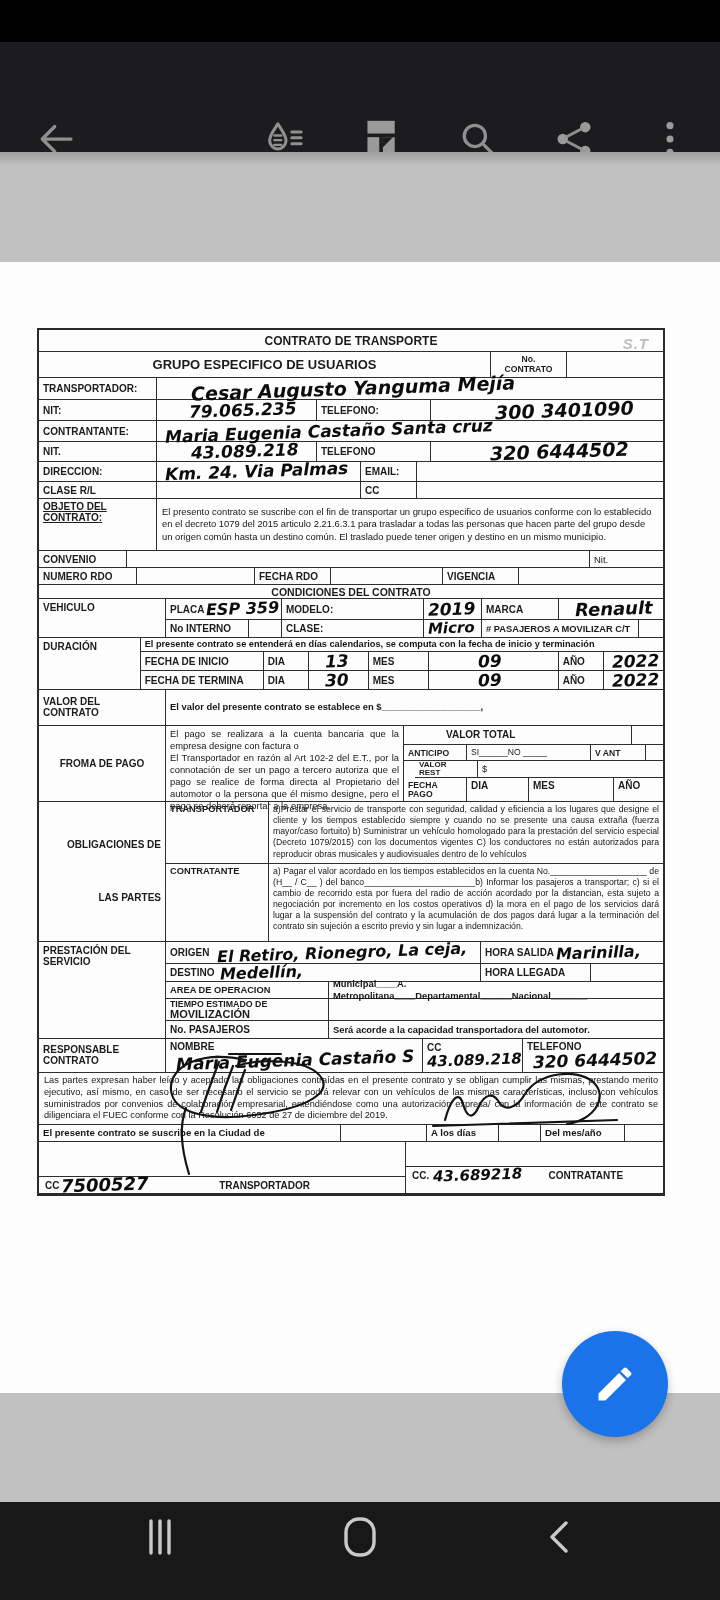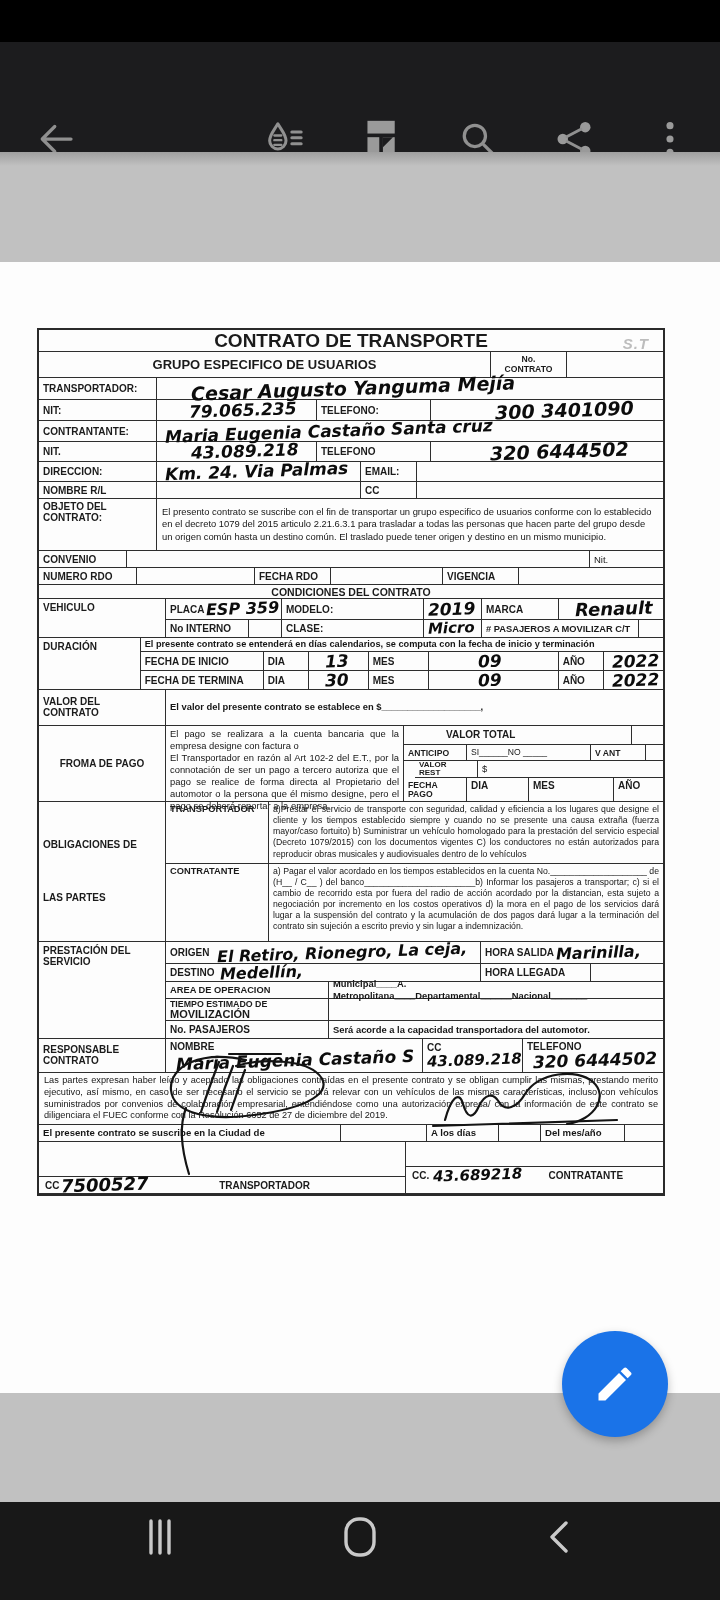--- a/index.html
+++ b/index.html
@@ -109,21 +109,21 @@
 
   <div class="viewer">
     <div class="viewer-shadow"></div>
 
     <div class="page">
       <div class="form">
         <span class="watermark">S.T</span>
 
         <div class="row" style="height:22px;">
           <div class="cell ctr" style="flex:1;">
-              <span class="lbl" style="font-size:19px;">CONTRATO DE TRANSPORTE</span>
+              <span class="lbl" style="font-size:12px;">CONTRATO DE TRANSPORTE</span>
             </div>
         </div>
 
         <div class="row" style="height:26px;">
           <div class="cell ctr" style="width:452px;">
               <span class="lbl" style="font-size:13px;">GRUPO ESPECIFICO DE USUARIOS</span>
             </div>
           <div class="cell ctr stack" style="width:76px;">
             <span class="lbl" style="font-size:8.6px;">No.</span>
             <span class="lbl" style="font-size:8.6px;">CONTRATO</span>
@@ -187,31 +187,31 @@
               <span class="hw" style="font-size:17px; margin-left:4px;">Km. 24. Via Palmas</span>
             </div>
           <div class="cell" style="width:56px;">
               <span class="lbl">EMAIL:</span>
             </div>
           <div class="cell" style="flex:1;"></div>
         </div>
 
         <div class="row" style="height:17px;">
           <div class="cell" style="width:118px;">
-              <span class="lbl">NOMBRE R/L</span>
+              <span class="lbl">CLASE R/L</span>
             </div>
           <div class="cell" style="width:204px;"></div>
           <div class="cell" style="width:56px;">
               <span class="lbl">CC</span>
             </div>
           <div class="cell" style="flex:1;"></div>
         </div>
 
         <div class="row" style="height:52px;">
-          <div class="cell stack" style="width:118px; align-items:flex-start; justify-content:flex-start; padding-top:3px;">
+          <div class="cell stack" style="width:118px; align-items:flex-start; justify-content:flex-start; padding-top:3px;text-decoration:underline;">
             <span class="lbl">OBJETO DEL CONTRATO:</span>
           </div>
           <div class="cell" style="flex:1; padding:2px 5px;">
               <span class="sm">El presento contrato se suscribe con el fin de transportar un grupo especifico de usuarios conforme con lo establecido en el decreto 1079 del 2015 articulo 2.21.6.3.1 para trasladar a todas las personas que hacen parte del grupo desde un origen común hasta un destino común. El traslado puede tener origen y destino en un mismo municipio.</span>
             </div>
         </div>
 
         <div class="row" style="height:17px;">
           <div class="cell" style="width:88px;">
               <span class="lbl">CONVENIO</span>
@@ -404,21 +404,21 @@
                   <span class="lbl">MES</span>
                 </div>
               <div class="cell" style="flex:1; align-items:flex-start; padding-top:2px;">
                   <span class="lbl">AÑO</span>
                 </div>
             </div>
           </div>
         </div>
 
         <div class="row" style="height:140px;">
-          <div class="cell stack" style="width:127px; align-items:flex-start;gap:42px;">
+          <div class="cell stack" style="width:127px; align-items:flex-end;gap:42px;">
             <span class="lbl">OBLIGACIONES DE</span>
             <span class="lbl">LAS PARTES</span>
           </div>
           <div class="subcol">
             <div class="subrow" style="height:62px;">
               <div class="cell" style="width:103px; align-items:flex-start; padding-top:2px;">
                   <span class="lbl" style="font-size:9.3px;">TRANSPORTADOR</span>
                 </div>
               <div class="cell" style="flex:1; padding:2px 4px; align-items:flex-start;">
                   <span class="sm" style="font-size:8.7px; text-align:justify;">a)Prestar el servicio de transporte con seguridad, calidad y eficiencia a los lugares que designe el cliente y los tiempos establecido siempre y cuando no se presente una causa extraña (fuerza mayor/caso fortuito) b) Suministrar un vehículo homologado para la prestación del servicio especial (Decreto 1079/2015) con los documentos vigentes C) los conductores no están autorizados para reproducir obras musicales y audiovisuales dentro de lo vehículos</span>

